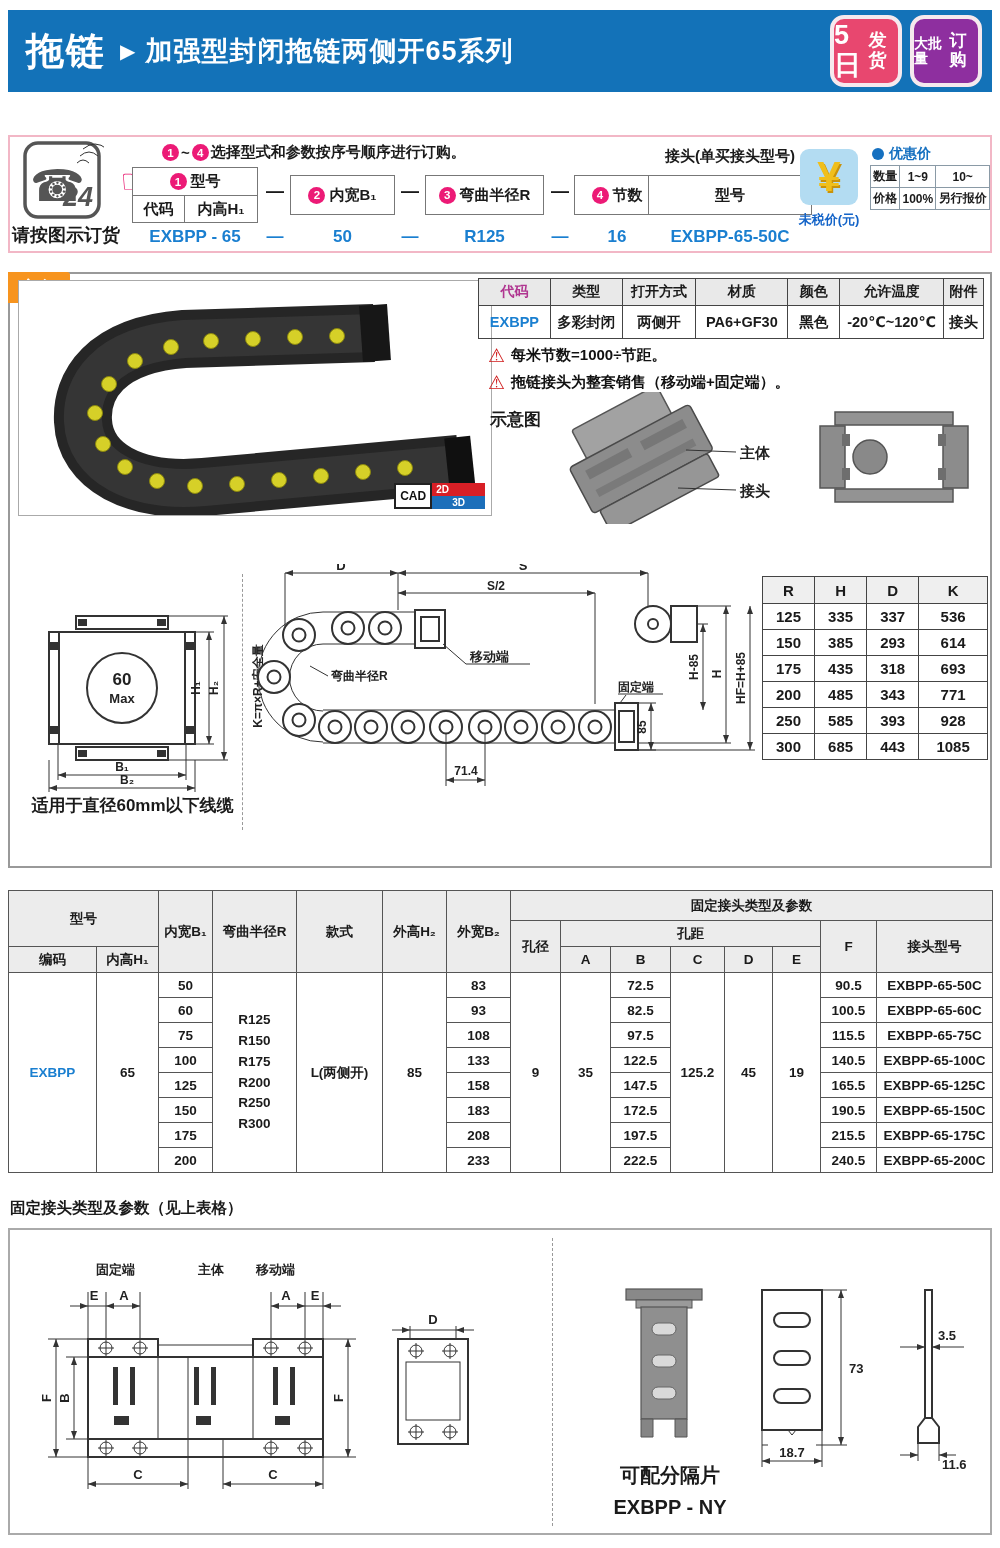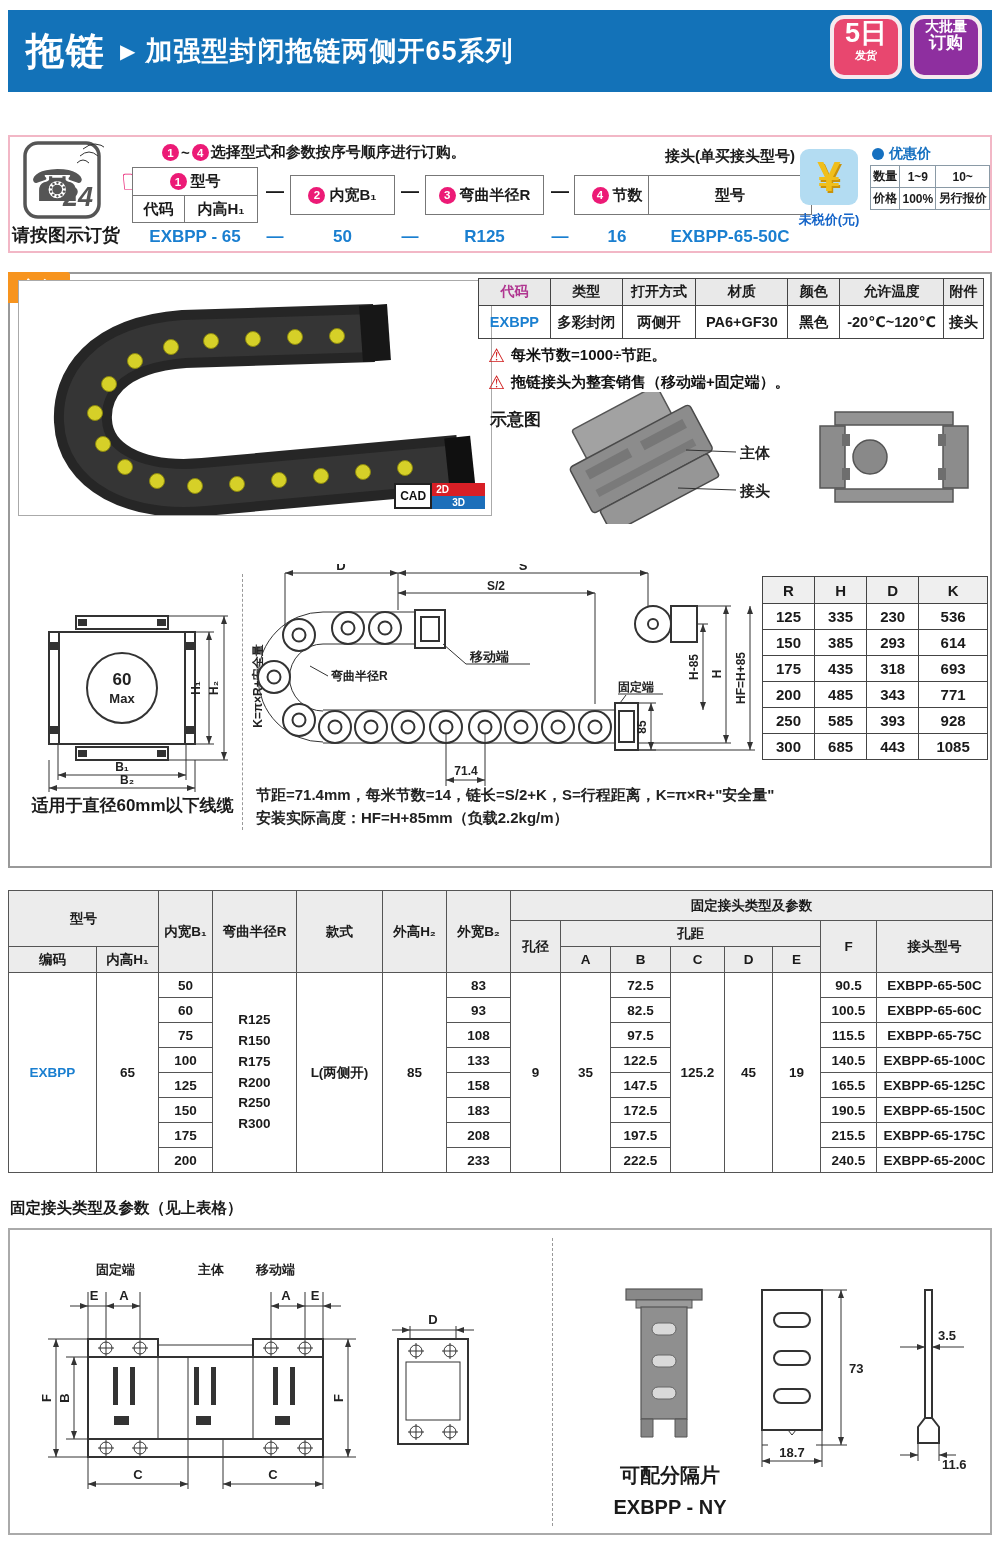--- a/index.html
+++ b/index.html
@@ -8,26 +8,26 @@
          font-family:"Liberation Sans","DejaVu Sans",sans-serif; color:#1a1a1a; }
   .page { position:relative; width:1000px; height:1548px; }
 
   
   .topbar { position:absolute; left:8px; right:8px; top:10px; height:82px;
             background:#1372b8; display:flex; align-items:center; padding:0 18px; }
   .cat-name { color:#fff; font-size:38px; font-weight:bold; letter-spacing:2px; }
   .cat-arrow { color:#fff; font-size:20px; margin:0 10px 0 14px; }
   .series-title { color:#fff; font-size:27px; font-weight:bold; letter-spacing:1px; }
   .badges { position:absolute; right:10px; top:5px; display:flex; gap:8px; }
-  .badge { width:72px; height:64px; border:4px solid #f6e9ee; border-radius:14px;
-           display:flex; flex-direction:column; align-items:center; justify-content:flex-start;
+  .badge { width:72px; height:72px; border:4px solid #f6e9ee; border-radius:14px;
+           display:flex; align-items:center; justify-content:center;
            color:#fff; font-weight:bold; line-height:1.1; }
   .badge-ship { background:#e8476f; }
   .badge-ship .b-top { font-size:27px; }
-  .badge-ship .b-bot { font-size:11px; }
+  .badge-ship .b-bot { font-size:18px; }
   .badge-bulk { background:#8e2f9f; }
   .badge-bulk .b-top { font-size:14px; }
   .badge-bulk .b-bot { font-size:17px; }
 
   
   .order-box { position:absolute; left:8px; right:8px; top:135px; height:118px;
                border:2px solid #f2b7c6; background:#fff; }
   .order-box .abs { position:absolute; }
   .phone-caption { left:0; top:86px; width:112px; text-align:center; font-size:18px; font-weight:bold; }
   .pointer { left:110px; top:24px; font-size:34px; color:#e8176e; }
@@ -470,21 +470,21 @@
       <th>R</th>
       <th>H</th>
       <th>D</th>
       <th>K</th>
     </tr>
         </thead>
     <tbody>
           <tr>
             <td>125</td>
             <td>335</td>
-            <td>230</td>
+            <td>337</td>
             <td>536</td>
           </tr>
           <tr>
             <td>150</td>
             <td>385</td>
             <td>293</td>
             <td>614</td>
           </tr>
           <tr>
             <td>175</td>
@@ -506,24 +506,20 @@
           </tr>
           <tr>
             <td>300</td>
             <td>685</td>
             <td>443</td>
             <td>1085</td>
           </tr>
         </tbody>
   </table>
 
-  <div class="abs notes">
-    <div>节距=71.4mm，每米节数=14，链长=S/2+K，S=行程距离，K=π×R+"安全量"</div>
-    <div>安装实际高度：HF=H+85mm（负载2.2kg/m）</div>
-  </div>
 </div>
 
 <div class="main-table-wrap">
 <table class="main-table">
   <colgroup>
     <col style="width:88px">
           <col style="width:62px">
           <col style="width:54px">
           <col style="width:84px">
     <col style="width:86px">

